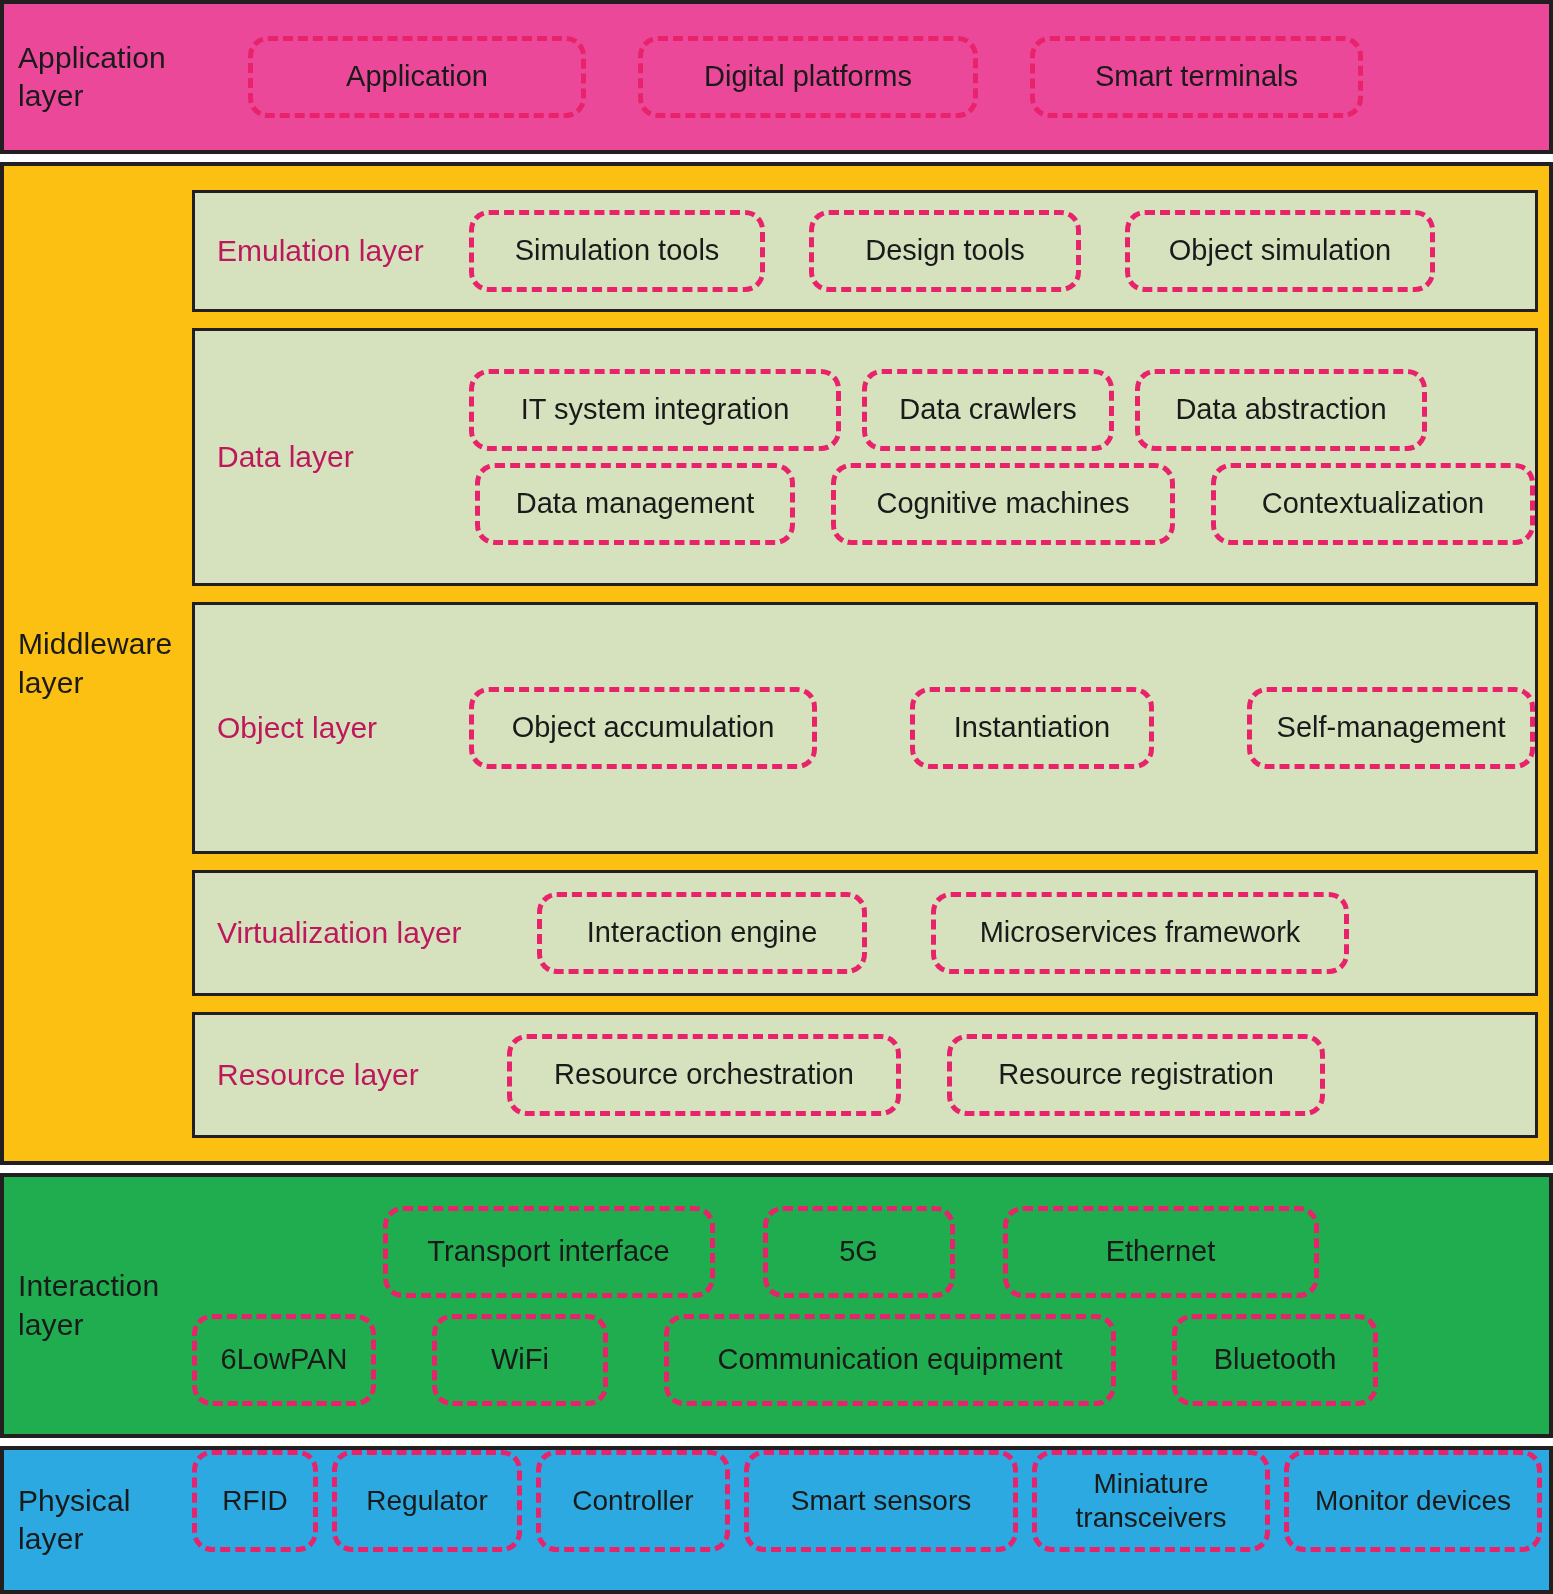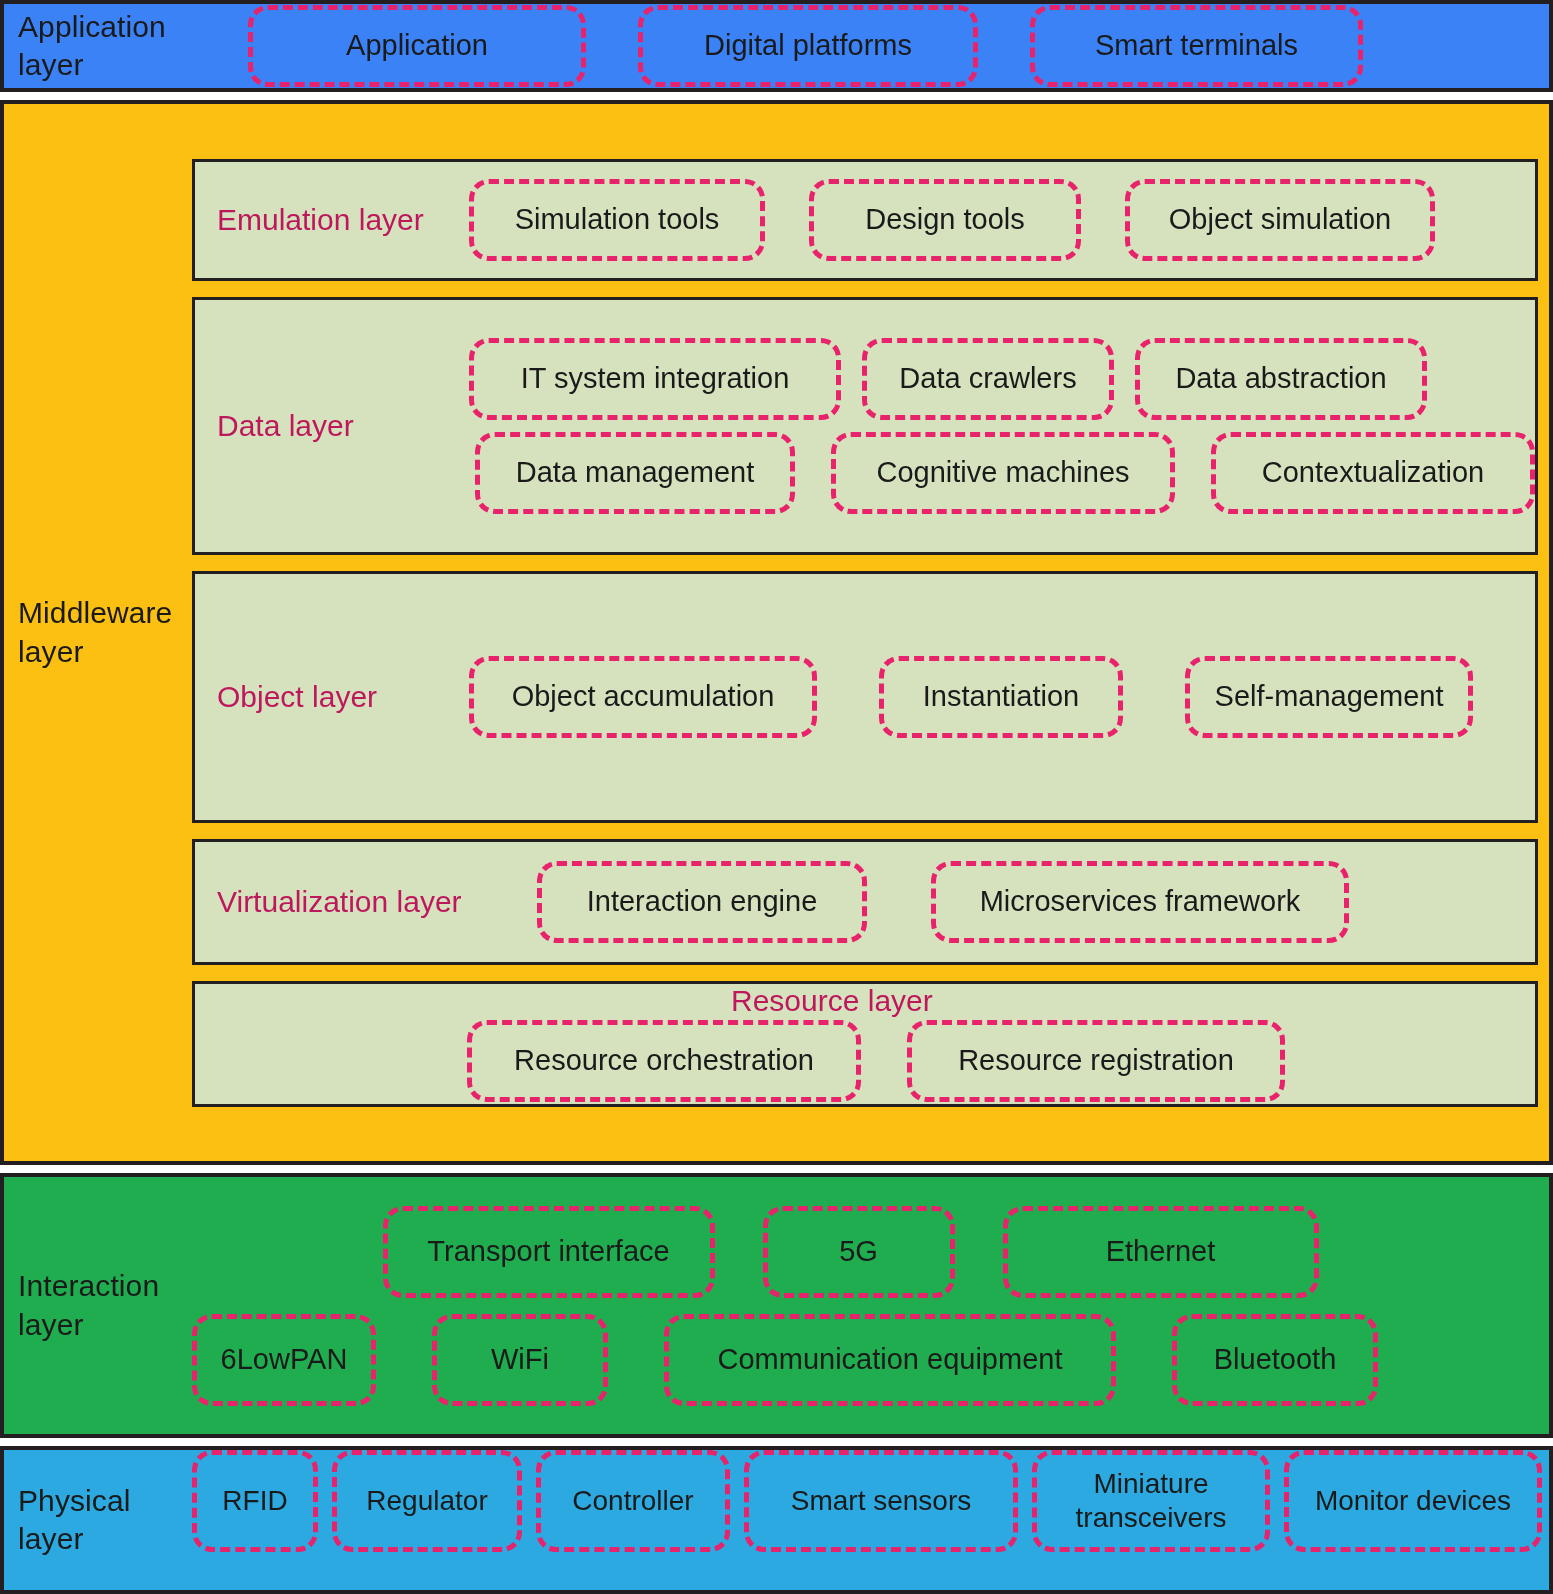--- a/index.html
+++ b/index.html
@@ -47,21 +47,21 @@
   .band-label span { display: block; }
   .band-body {
     flex: 1 1 auto;
     display: flex;
     flex-direction: column;
     justify-content: center;
     box-sizing: border-box;
   }
 
   
-  .band-application { background: #3b82f6; height: 92px; }
+  .band-application { background: #ec4899; height: 154px; }
   .band-middleware  { background: #FCC012; flex: 1 1 auto; }
   .band-interaction { background: #1FAD4F; height: 265px; }
   .band-physical    { background: #2BA9E0; height: 148px; }
 
   
   .pill {
     box-sizing: border-box;
     border: 5px dashed #E8236B;
     border-radius: 20px;
     display: flex;
@@ -135,38 +135,38 @@
   .panel-data .prow-1 .pill:nth-child(2) { width: 252px; }
   .panel-data .prow-1 .pill:nth-child(3) { width: 292px; }
   .panel-data .prow-2 { gap: 36px; margin-left: 6px; }
   .panel-data .prow-2 .pill:nth-child(1) { width: 320px; }
   .panel-data .prow-2 .pill:nth-child(2) { width: 344px; }
   .panel-data .prow-2 .pill:nth-child(3) { width: 324px; }
 
   
   .panel-object { height: 252px; }
   .panel-object .panel-label { width: 252px; }
-  .panel-object .prow-1 { gap: 62px; }
+  .panel-object .prow-1 { gap: 62px; justify-content: space-between; }
   .panel-object .prow-1 .pill:nth-child(1) { width: 348px; }
   .panel-object .prow-1 .pill:nth-child(2) { width: 244px; }
   .panel-object .prow-1 .pill:nth-child(3) { width: 288px; }
   .panel-object .prow-2 { gap: 30px; margin-left: 18px; }
   .panel-object .prow-2 .pill:nth-child(1) { width: 272px; }
   .panel-object .prow-2 .pill:nth-child(2) { width: 306px; }
   .panel-object .prow-2 .pill:nth-child(3) { width: 378px; }
 
   
   .panel-virtualization { height: 126px; }
   .panel-virtualization .panel-label { width: 320px; }
   .panel-virtualization .prow { gap: 64px; }
   .panel-virtualization .pill:nth-child(1) { width: 330px; }
   .panel-virtualization .pill:nth-child(2) { width: 418px; }
 
   
-  .panel-resource { height: 126px; flex-direction: column; }
+  .panel-resource { height: 126px; }
   .panel-resource .panel-label { width: 290px; }
   .panel-resource .prow { gap: 46px; }
   .panel-resource .pill:nth-child(1) { width: 394px; }
   .panel-resource .pill:nth-child(2) { width: 378px; }
 
   
   .band-interaction .band-body {
     justify-content: center;
     gap: 16px;
     padding-right: 40px;

